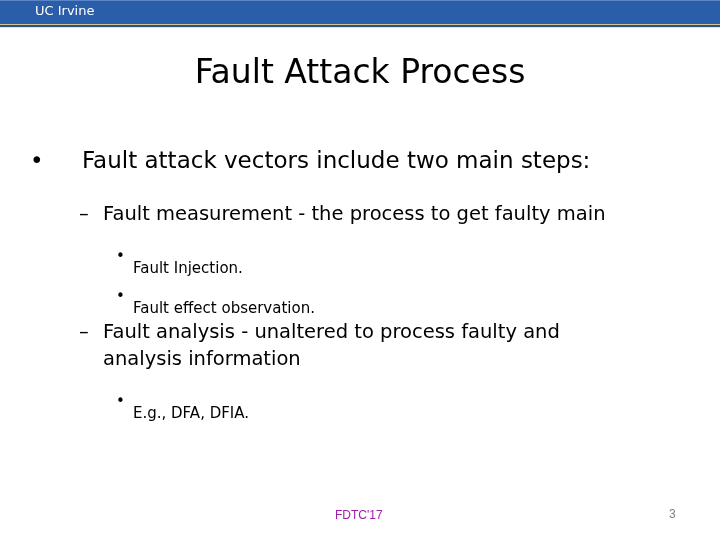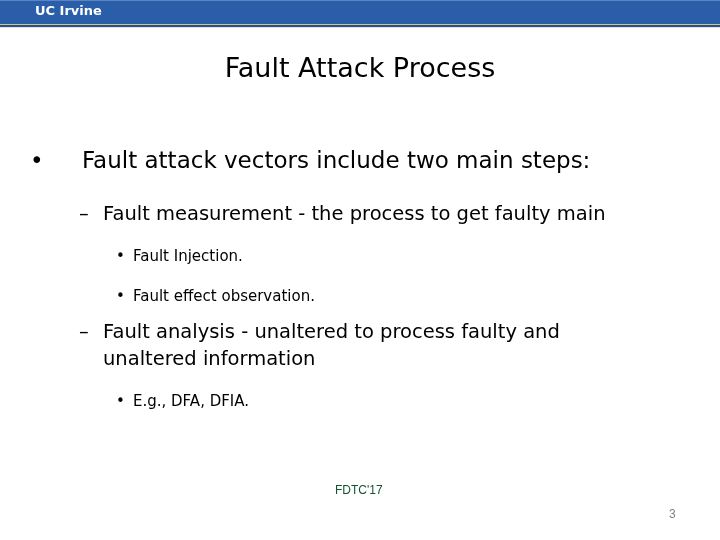--- a/index.html
+++ b/index.html
@@ -25,44 +25,44 @@
     .header .line-dark {
       position: absolute; left: 0; top: 25px; width: 720px; height: 2px;
       background: #2d4f86;
     }
     .header .line-light {
       position: absolute; left: 0; top: 27px; width: 720px; height: 1px;
       background: #d6e2f2;
     }
     .logo {
       position: absolute; left: 35px; top: 3px;
-      font-family: "DejaVu Sans", sans-serif; font-weight: bold;
+      font-family: "DejaVu Sans", sans-serif; font-weight: normal;
       font-size: 13px; color: #ffffff; letter-spacing: 0px;
     }
     .title {
       position: absolute; left: 0; top: 52px; width: 720px; text-align: center;
-      font-size: 27px; color: #000; white-space: nowrap;
+      font-size: 33px; color: #000; white-space: nowrap;
     }
     .l1 {
       position: absolute; left: 30px; top: 147px; font-size: 23px; white-space: nowrap;
     }
     .l1 .bullet { position: absolute; left: 0; top: 0; }
     .l1 .text { position: absolute; left: 52px; top: 0; }
     .l2 {
       position: absolute; left: 79px; font-size: 19.5px; white-space: nowrap; line-height: 27px;
     }
     .l2 .dash { position: absolute; left: 0; top: 0; }
     .l2 .text { position: absolute; left: 24px; top: 0; }
     .l3 {
       position: absolute; left: 116px; font-size: 15px; white-space: nowrap;
     }
     .l3 .bullet { position: absolute; left: 0; top: 0; }
-    .l3 .text { position: absolute; left: 17px; top: 0; }
+    .l3 .text { position: absolute; left: 17px; top: 12px; }
     .footer-center {
-      position: absolute; left: 335px; top: 483px; font-size: 12px; color: #14532d;
+      position: absolute; left: 335px; top: 508px; font-size: 12px; color: #a21caf;
       font-family: "Liberation Sans", sans-serif;
     }
     .footer-page {
       position: absolute; left: 669px; top: 507px; font-size: 12px; color: #808080;
       font-family: "Liberation Sans", sans-serif;
     }
   </style>
 </head>
 <body>
 
@@ -92,21 +92,21 @@
 </div>
 
 <div class="l3" style="top:287px;">
   <span class="bullet">•</span>
   <span class="text">Fault effect observation.</span>
 </div>
 
 <div class="l2" style="top:318px;">
   <span class="dash">–</span>
   <span class="text">Fault analysis - unaltered to process faulty and</span>
-  <span class="text" style="top:27px;">unaltered information</span>
+  <span class="text" style="top:27px;">analysis information</span>
 </div>
 
 <div class="l3" style="top:392px;">
   <span class="bullet">•</span>
   <span class="text">E.g., DFA, DFIA.</span>
 </div>
 
 <div class="footer-center">FDTC'17</div>
 <div class="footer-page">3</div>
 

